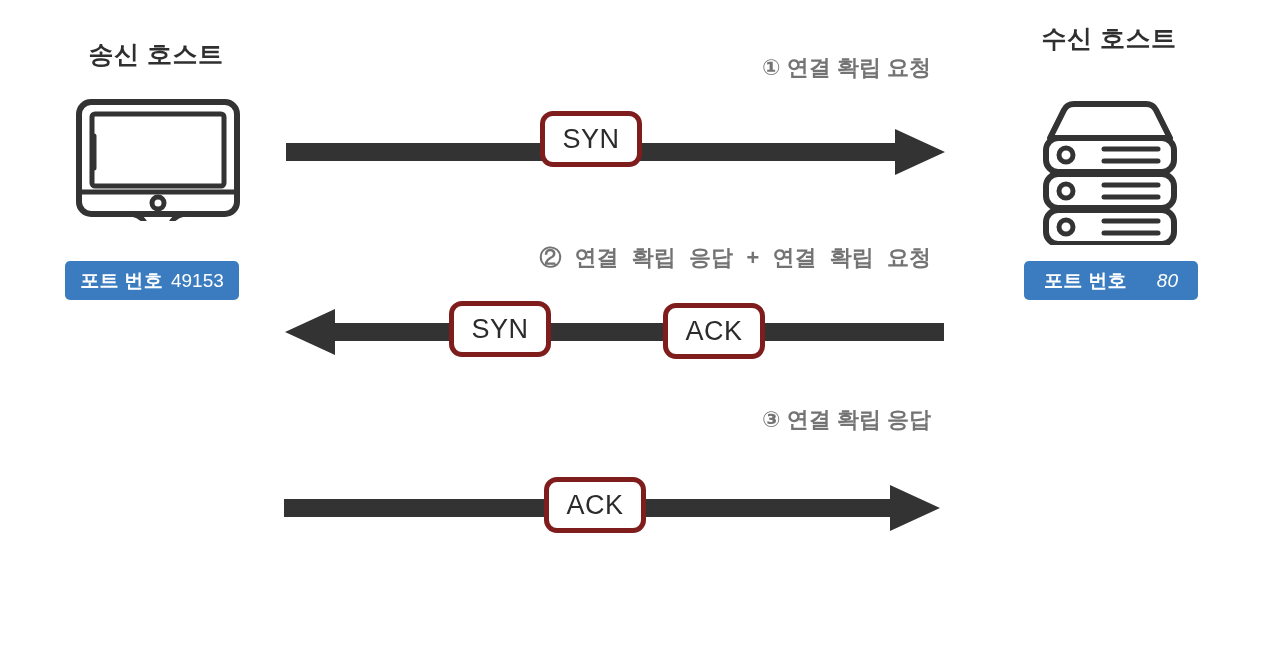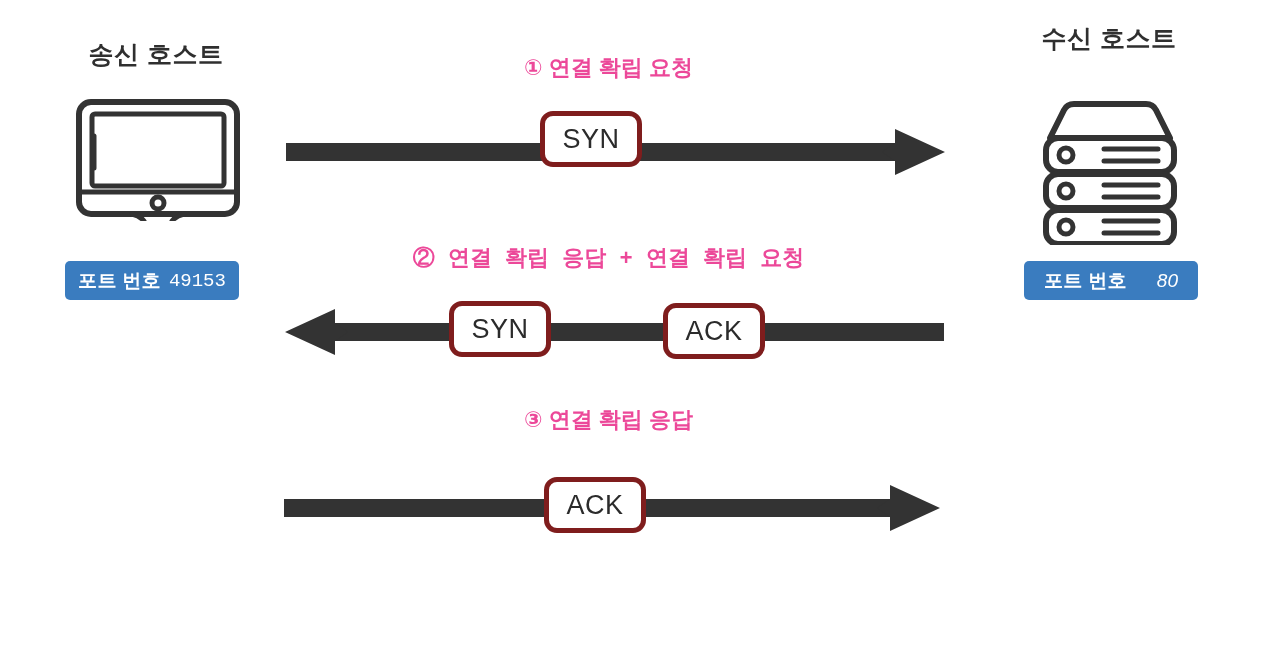--- a/index.html
+++ b/index.html
@@ -51,31 +51,31 @@
     justify-content: center;
     box-sizing: border-box;
     height: 39px;
     font-size: 19px;
     font-weight: 700;
     white-space: nowrap;
   }
   .port-badge .port-label { letter-spacing: 0.3px; }
   .port-badge .port-value { font-weight: 400; }
   #port-badge-left  { left: 65px;  top: 261px; width: 174px; }
-  #port-badge-left .port-value  { margin-left: 8px; font-family: Liberation Mono, monospace; }
+  #port-badge-left .port-value  { margin-left: 8px; }
   #port-badge-right { left: 1024px; top: 261px; width: 174px; }
   #port-badge-right .port-value { margin-left: 30px; font-style: italic; }
 
   
   .step-label {
     position: absolute;
-    text-align: center;
+    text-align: right;
     font-size: 22px;
     font-weight: 700;
-    color: #ec4899;
+    color: #737373;
     white-space: nowrap;
   }
   #step-label-1 { left: 286px; top: 53px;  width: 645px; }
   #step-label-2 { left: 286px; top: 243px; width: 645px; font-family: Liberation Mono, monospace; }
   #step-label-3 { left: 286px; top: 405px; width: 645px; }
 
   
   .arrow-row {
     position: absolute;
     left: 270px;

